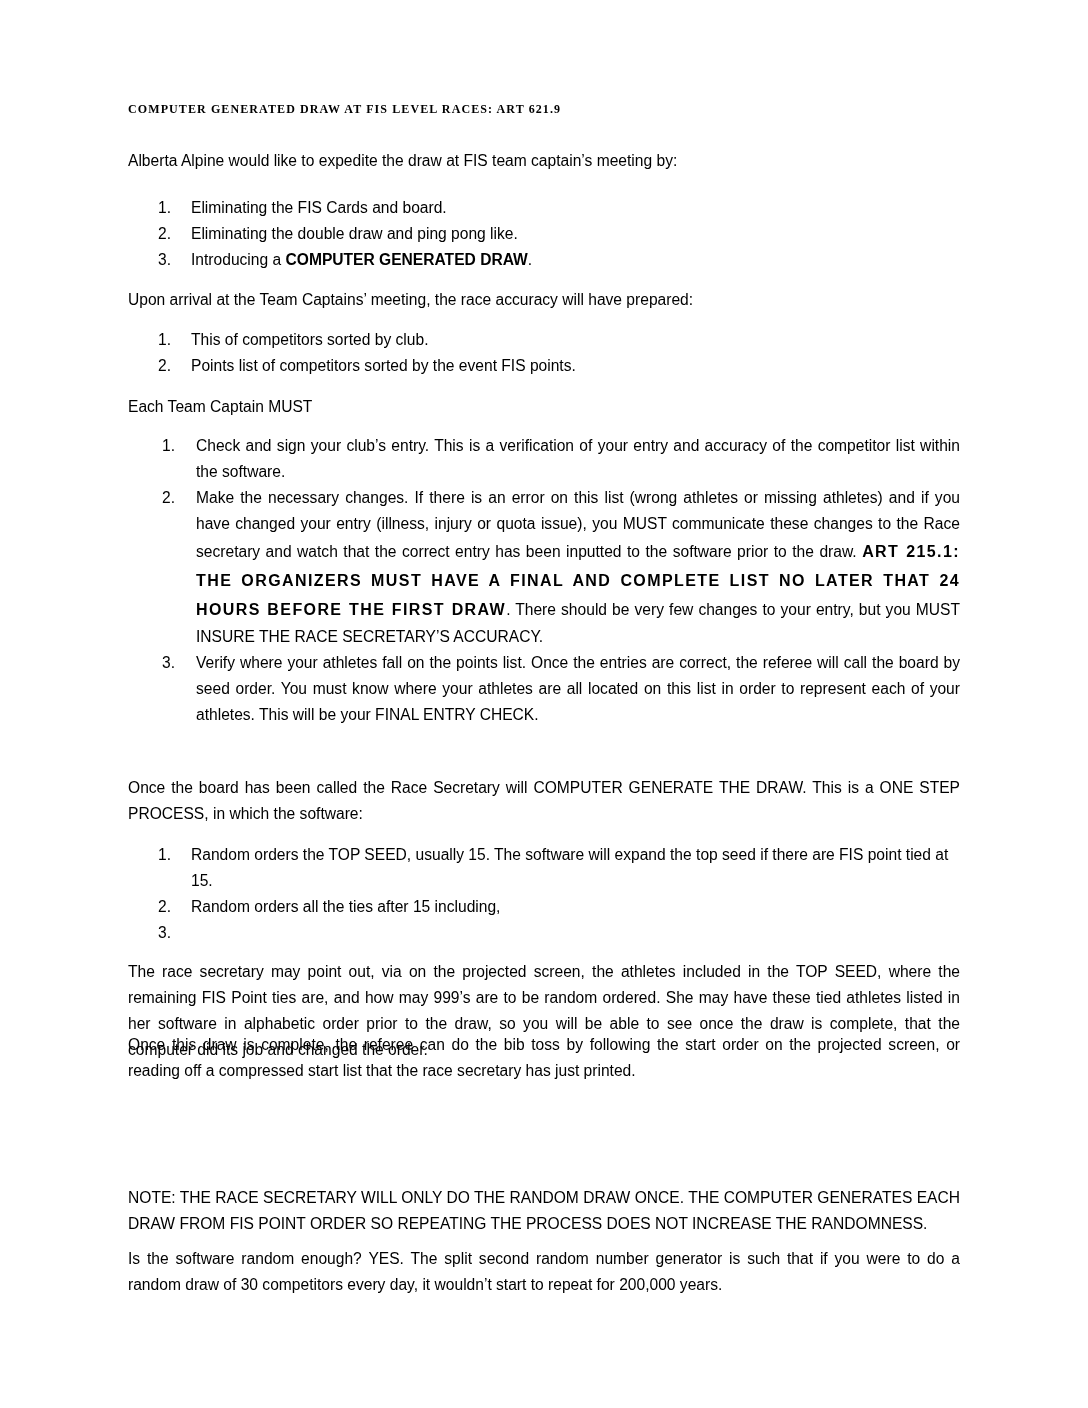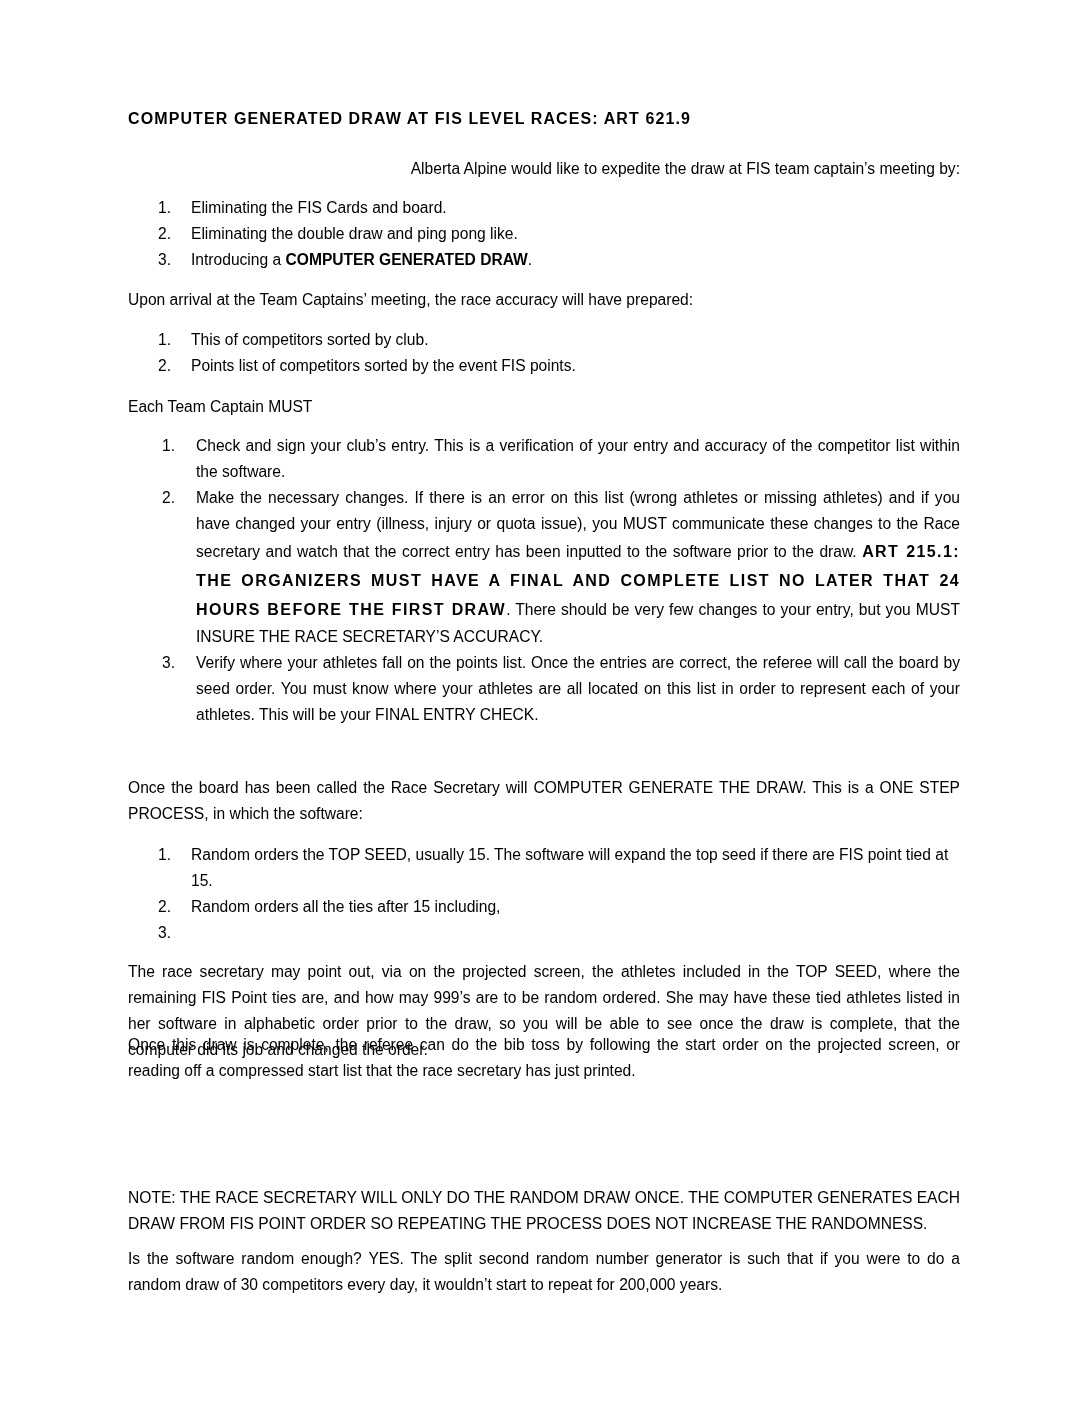--- a/index.html
+++ b/index.html
@@ -1,38 +1,38 @@
 <!DOCTYPE html>
 <html><head>
 <meta charset="utf-8">
 <style>
   html, body { margin: 0; padding: 0; background: #ffffff; }
   body { width: 1088px; height: 1408px; position: relative; overflow: hidden;
          font-family: "Liberation Sans", sans-serif; color: #000; }
   .page { position: absolute; left: 128px; top: 0; width: 832px; }
-  .title { position: absolute; top: 110px; left: 0; font-family: Liberation Sans, sans-serif;
-           font-weight: bold; font-size: 16px; letter-spacing: 1.1px; white-space: nowrap; }
+  .title { position: absolute; top: 102px; left: 0; font-family: Liberation Serif, serif;
+           font-weight: bold; font-size: 12px; letter-spacing: 1.1px; white-space: nowrap; }
   .txt { font-family: "Liberation Sans", sans-serif; font-size: 15.6px; line-height: 26px; }
   .p { position: absolute; left: 0; width: 832px; margin: 0; }
   .justify { text-align: justify; text-align-last: left; }
   ol { list-style: none; margin: 0; padding: 0; position: absolute; }
   li { position: relative; }
   .num { position: absolute; left: -33px; top: 0; }
   .num2 { position: absolute; left: -34px; top: 0; }
   b.caps { font-weight: bold; }
   .art { font-family: "Liberation Sans", sans-serif; font-weight: bold; font-size: 16px; letter-spacing: 1.4px; }
 </style>
 </head>
 <body>
 
 <div class="page">
 
   <div class="title">COMPUTER GENERATED DRAW AT FIS LEVEL RACES:  ART 621.9</div>
 
-  <p class="p txt" style="top:156px;text-align:right;">Alberta Alpine would like to expedite the draw at FIS team captain’s meeting by:</p>
+  <p class="p txt" style="top:148px;">Alberta Alpine would like to expedite the draw at FIS team captain’s meeting by:</p>
 
   <ol class="txt" style="top:195px; left:63px; width:769px;">
     <li><span class="num">1.</span><span>Eliminating the FIS Cards and board.</span></li>
     <li><span class="num">2.</span><span>Eliminating the double draw and ping pong like.</span></li>
     <li><span class="num">3.</span><span>Introducing a </span><b class="caps">COMPUTER GENERATED DRAW</b><span>.</span></li>
   </ol>
 
   <p class="p txt" style="top:287px;">Upon arrival at the Team Captains’ meeting, the race accuracy will have prepared:</p>
 
   <ol class="txt" style="top:327px; left:63px; width:769px;">

